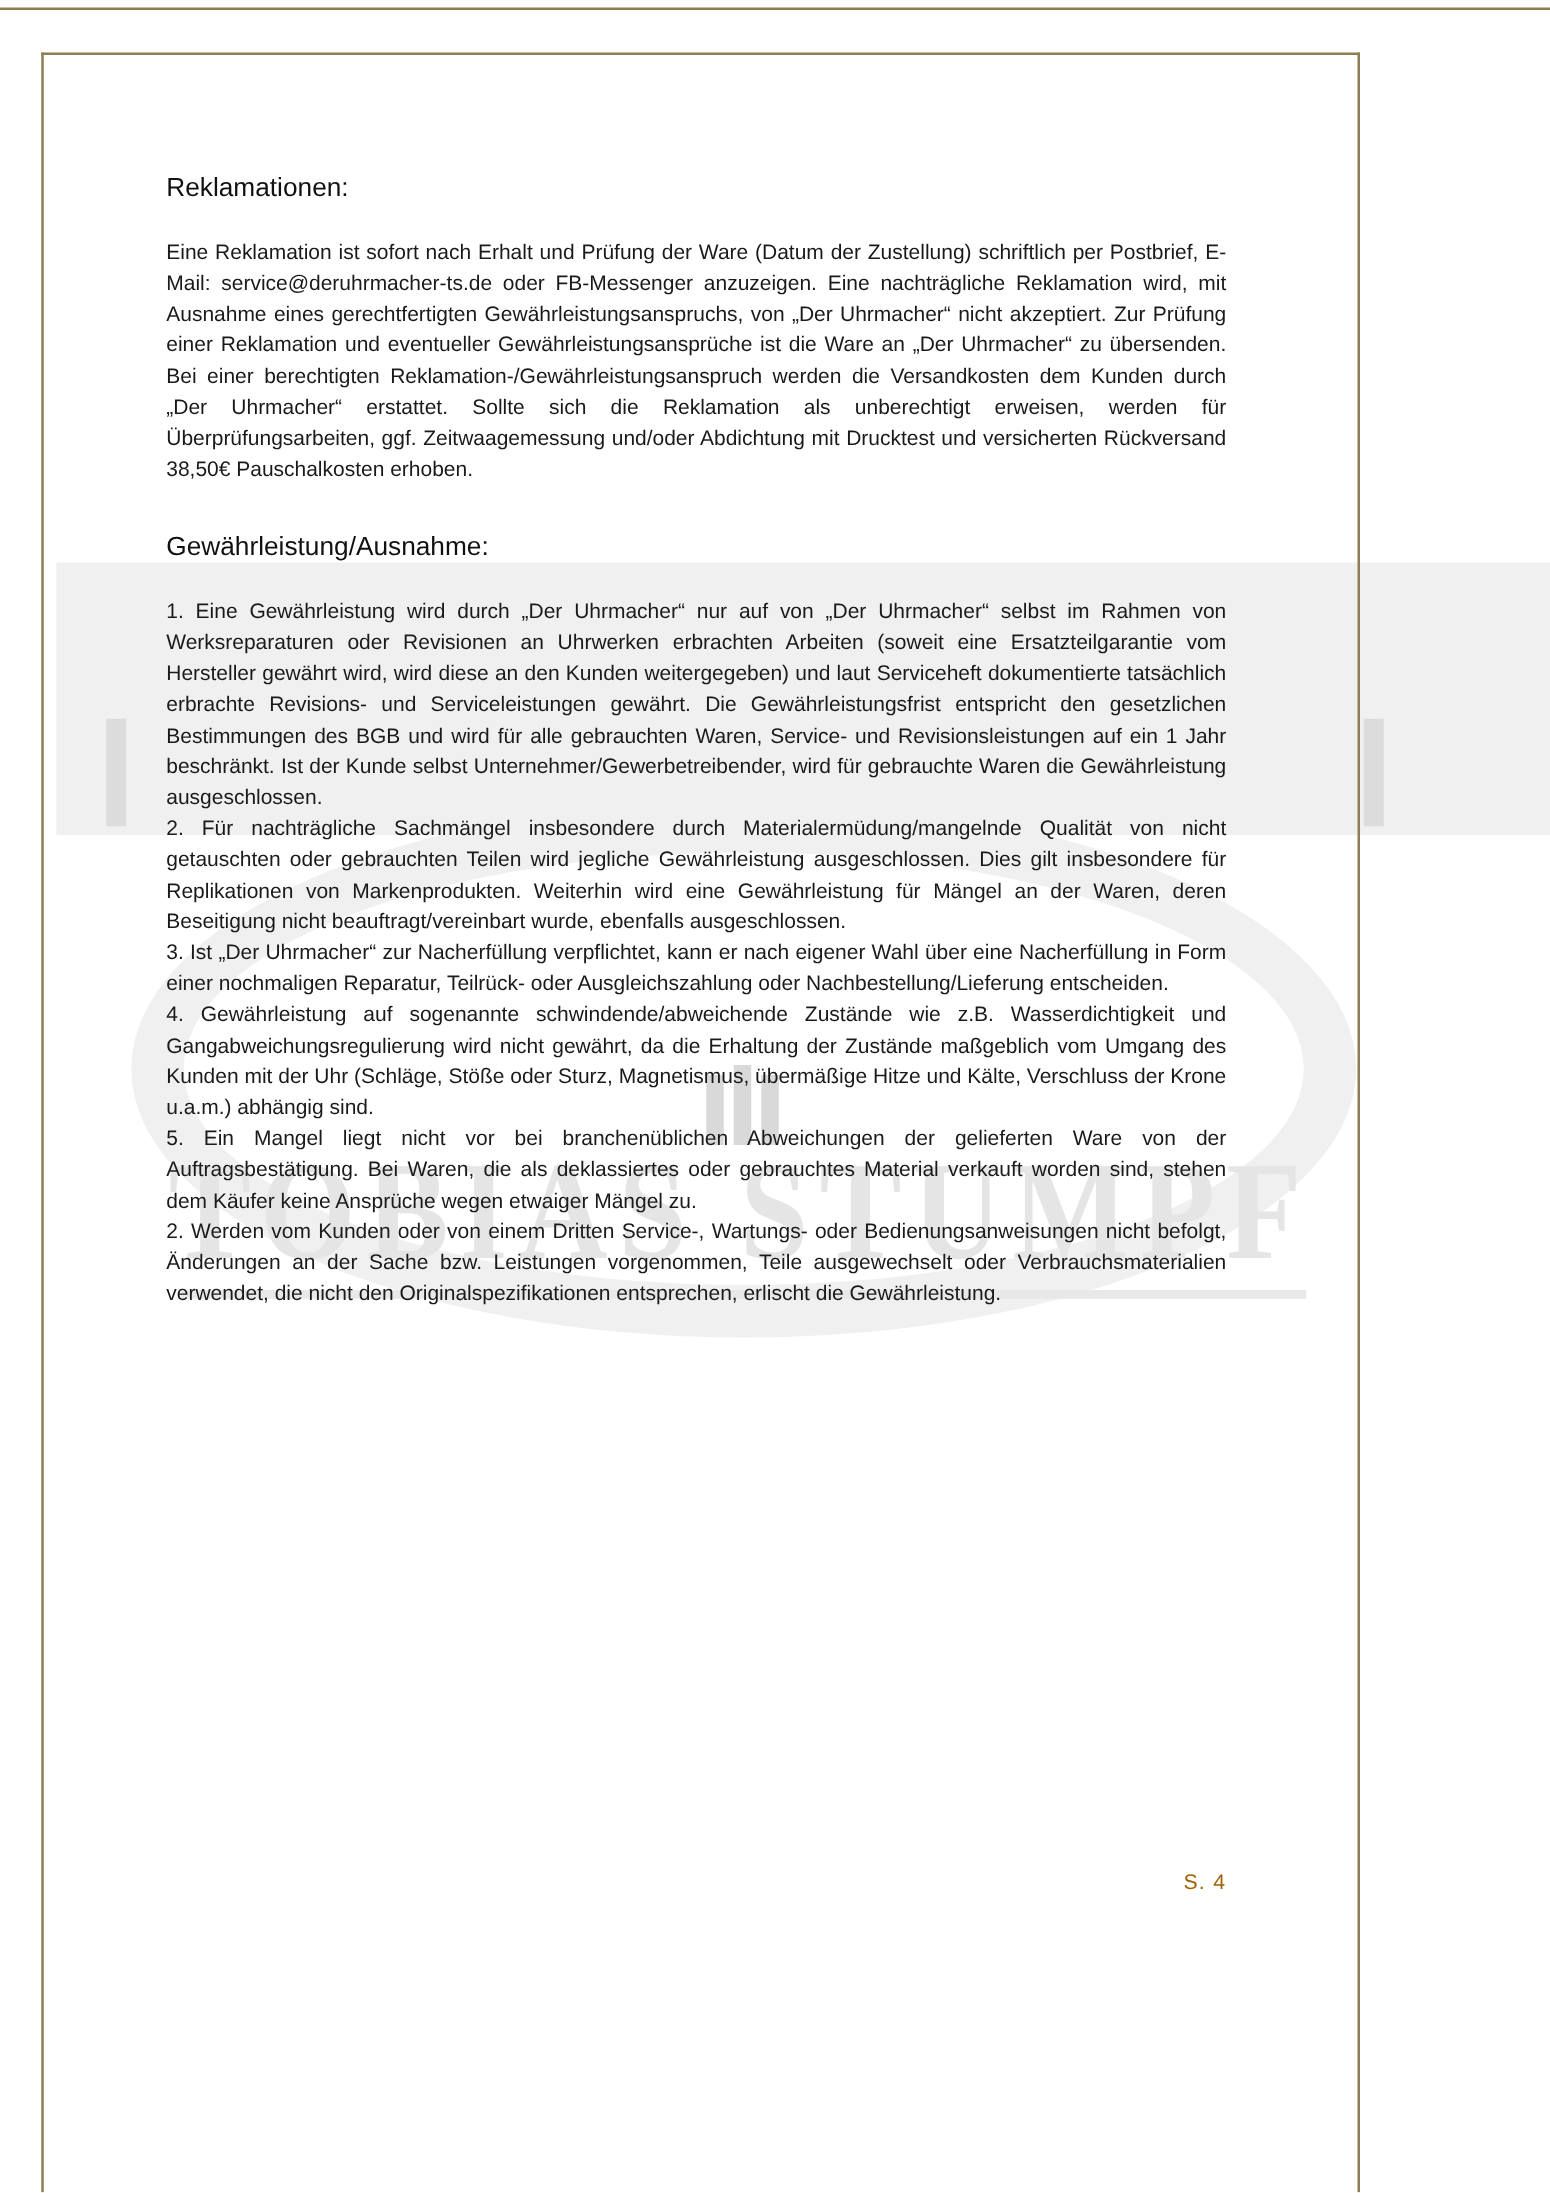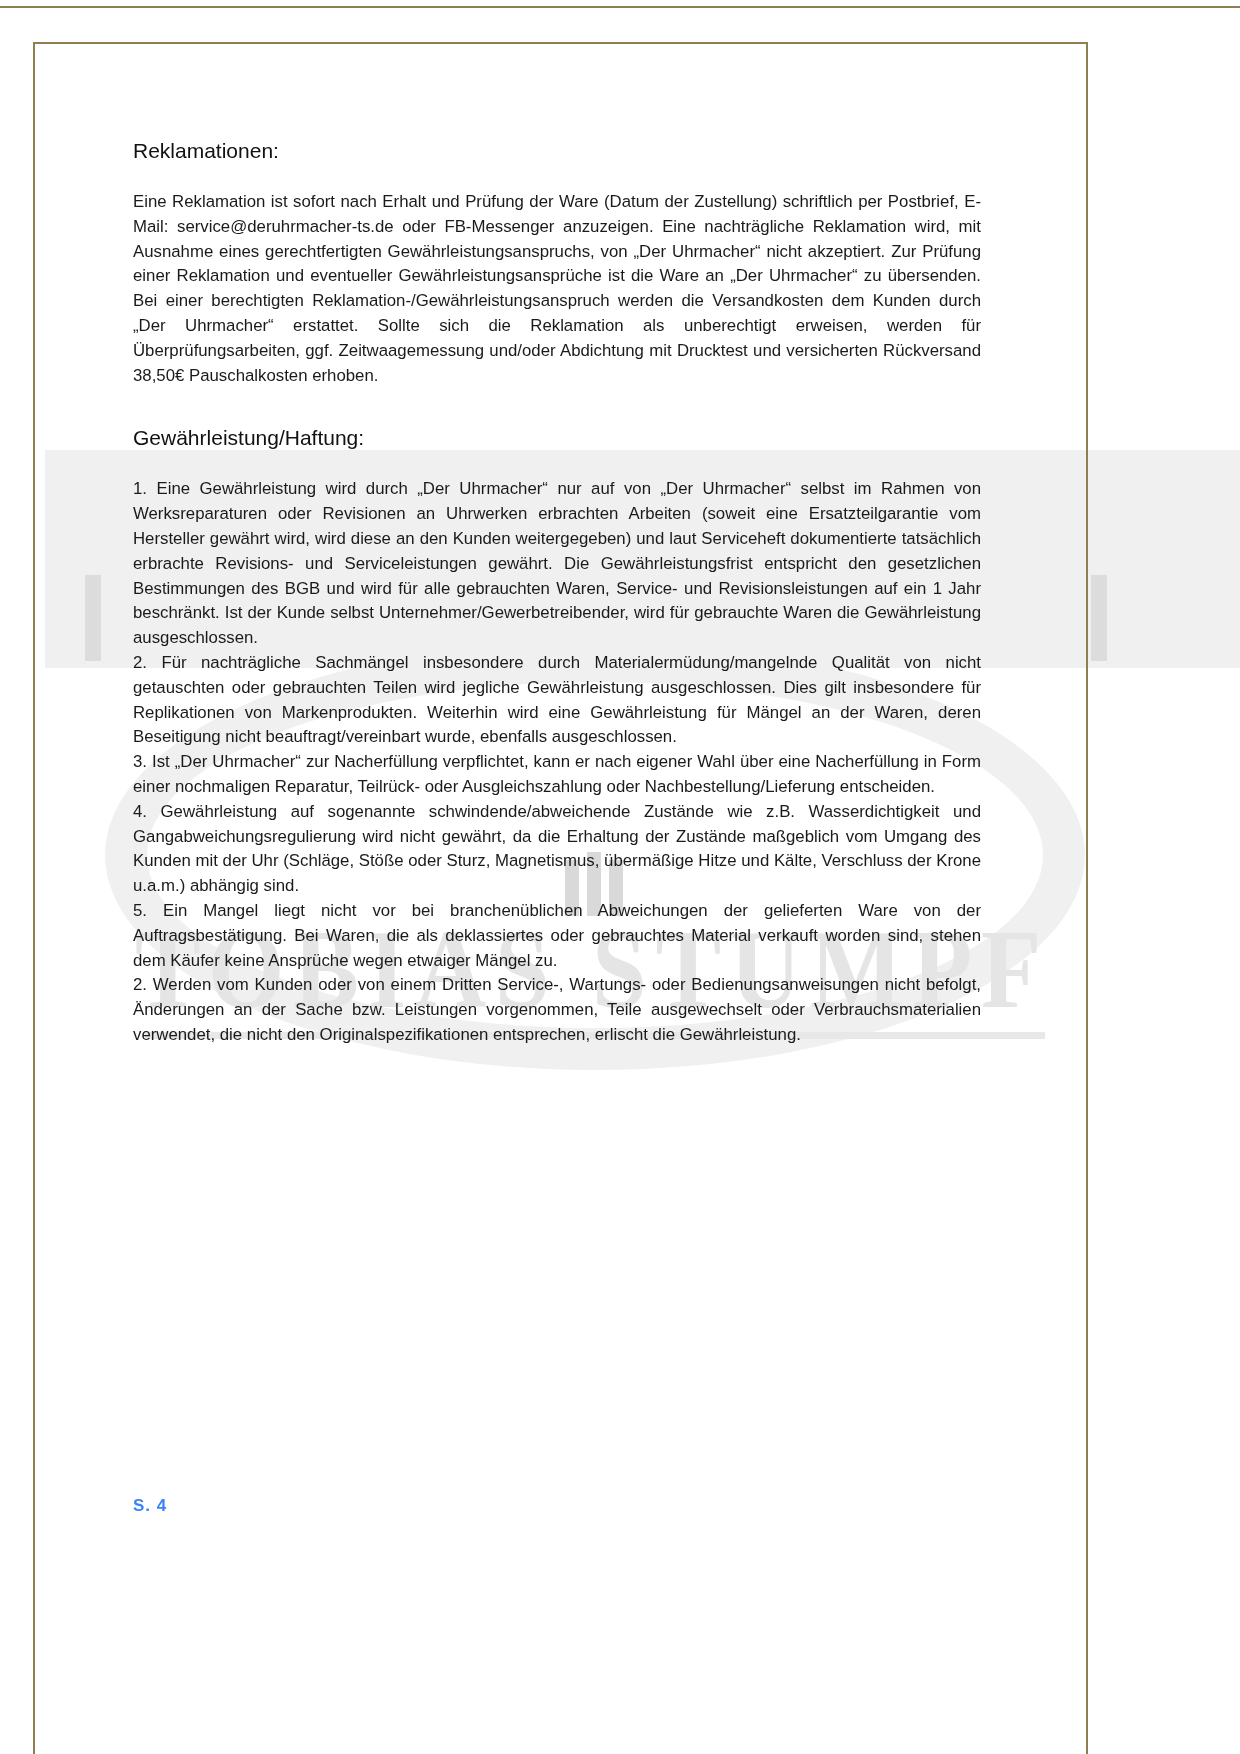--- a/index.html
+++ b/index.html
@@ -95,25 +95,25 @@
     text-align: left;
   }
   .content h2.second { margin-top: 37px; }
   .content p { margin: 0; }
 
   .footer {
     position: absolute;
     left: 133px; top: 1496px;
     width: 848px;
     z-index: 2;
-    text-align: left;
-    font-weight: bold;
+    text-align: right;
+    font-weight: normal;
     font-size: 17px;
     letter-spacing: 1px;
-    color: #3b82f6;
+    color: #a16207;
   }
 </style>
 </head>
 <body>
 
 <div class="page">
 
   <div class="top-rule"></div>
   <div class="frame"></div>
 
@@ -130,21 +130,21 @@
     <div class="wm-text">TOBIAS STUMPF</div>
     <div class="wm-underline"></div>
   </div>
 
   <div class="content">
 
     <h2>Reklamationen:</h2>
 
     <p>Eine Reklamation ist sofort nach Erhalt und Prüfung der Ware (Datum der Zustellung) schriftlich per Postbrief, E-Mail: service@deruhrmacher-ts.de oder FB-Messenger anzuzeigen. Eine nachträgliche Reklamation wird, mit Ausnahme eines gerechtfertigten Gewährleistungsanspruchs, von „Der Uhrmacher“ nicht akzeptiert. Zur Prüfung einer Reklamation und eventueller Gewährleistungsansprüche ist die Ware an „Der Uhrmacher“ zu übersenden. Bei einer berechtigten Reklamation-/Gewährleistungsanspruch werden die Versandkosten dem Kunden durch „Der Uhrmacher“ erstattet. Sollte sich die Reklamation als unberechtigt erweisen, werden für Überprüfungsarbeiten, ggf. Zeitwaagemessung und/oder Abdichtung mit Drucktest und versicherten Rückversand 38,50€ Pauschalkosten erhoben.</p>
 
-    <h2 class="second">Gewährleistung/Haftung:</h2>
+    <h2 class="second">Gewährleistung/Ausnahme:</h2>
 
     <p>1. Eine Gewährleistung wird durch „Der Uhrmacher“ nur auf von „Der Uhrmacher“ selbst im Rahmen von Werksreparaturen oder Revisionen an Uhrwerken erbrachten Arbeiten (soweit eine Ersatzteilgarantie vom Hersteller gewährt wird, wird diese an den Kunden weitergegeben) und laut Serviceheft dokumentierte tatsächlich erbrachte Revisions- und Serviceleistungen gewährt. Die Gewährleistungsfrist entspricht den gesetzlichen Bestimmungen des BGB und wird für alle gebrauchten Waren, Service- und Revisionsleistungen auf ein 1 Jahr beschränkt. Ist der Kunde selbst Unternehmer/Gewerbetreibender, wird für gebrauchte Waren die Gewährleistung ausgeschlossen.</p>
     <p>2. Für nachträgliche Sachmängel insbesondere durch Materialermüdung/mangelnde Qualität von nicht getauschten oder gebrauchten Teilen wird jegliche Gewährleistung ausgeschlossen. Dies gilt insbesondere für Replikationen von Markenprodukten. Weiterhin wird eine Gewährleistung für Mängel an der Waren, deren Beseitigung nicht beauftragt/vereinbart wurde, ebenfalls ausgeschlossen.</p>
     <p>3. Ist „Der Uhrmacher“ zur Nacherfüllung verpflichtet, kann er nach eigener Wahl über eine Nacherfüllung in Form einer nochmaligen Reparatur, Teilrück- oder Ausgleichszahlung oder Nachbestellung/Lieferung entscheiden.</p>
     <p>4. Gewährleistung auf sogenannte schwindende/abweichende Zustände wie z.B. Wasserdichtigkeit und Gangabweichungsregulierung wird nicht gewährt, da die Erhaltung der Zustände maßgeblich vom Umgang des Kunden mit der Uhr (Schläge, Stöße oder Sturz, Magnetismus, übermäßige Hitze und Kälte, Verschluss der Krone u.a.m.) abhängig sind.</p>
     <p>5. Ein Mangel liegt nicht vor bei branchenüblichen Abweichungen der gelieferten Ware von der Auftragsbestätigung. Bei Waren, die als deklassiertes oder gebrauchtes Material verkauft worden sind, stehen dem Käufer keine Ansprüche wegen etwaiger Mängel zu.</p>
     <p>2. Werden vom Kunden oder von einem Dritten Service-, Wartungs- oder Bedienungsanweisungen nicht befolgt, Änderungen an der Sache bzw. Leistungen vorgenommen, Teile ausgewechselt oder Verbrauchsmaterialien verwendet, die nicht den Originalspezifikationen entsprechen, erlischt die Gewährleistung.</p>
 
   </div>
 

